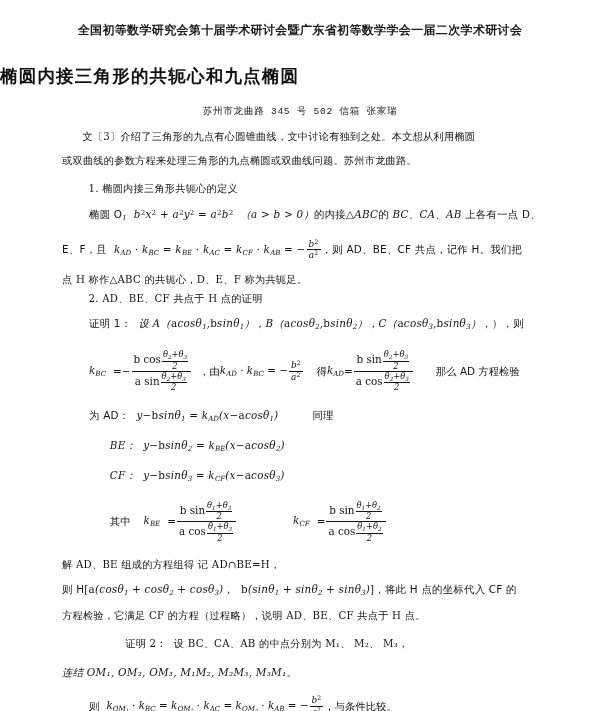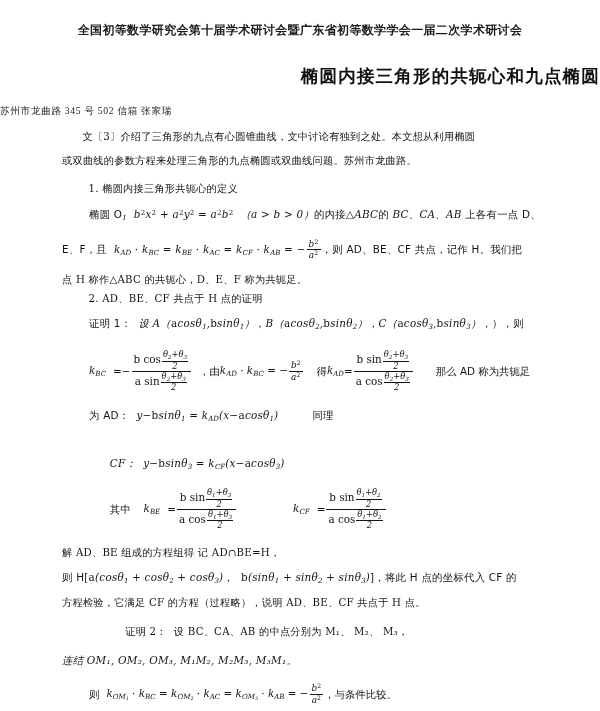--- a/index.html
+++ b/index.html
@@ -28,35 +28,36 @@
     text-align: center;
     font-size: 12px;
     font-weight: bold;
     letter-spacing: 0.35px;
     color: #1b1b1b;
     margin-top: 22px;
     font-family: "DejaVu Sans", "Liberation Sans", sans-serif;
   }
 
   .doc-title {
-    text-align: right;
+    text-align: left;
     font-size: 17.5px;
     font-weight: bold;
     letter-spacing: 1.2px;
     margin-top: 25px;
     color: #111;
     font-family: "DejaVu Sans", "Liberation Sans", sans-serif;
   }
 
   .byline {
+    text-align: center;
     font-size: 9.6px;
     letter-spacing: 0.7px;
     margin-top: 17px;
     color: #1b1b1b;
-    font-family: Liberation Serif, serif;
+    font-family: Liberation Mono, monospace;
   }
 
   
   .body {
     margin: 0 62px 0 62px;
     font-size: 10.2px;
     line-height: 1.0;
     color: #141414;
   }
   .para {
@@ -209,31 +210,34 @@
       <span><span>k</span><sub>AD</sub> · <span>k</span><sub>BC</sub> <span class="op">=</span> <span class="op">−</span><span class="frac small"><span class="nu"><span>b</span><sup>2</sup></span><span class="de"><span>a</span><sup>2</sup></span></span></span>
       <span class="spacer-m"></span>
       <span class="cn">得</span>
       <span><span>k</span><sub>AD</sub></span>
       <span class="op">=</span>
       <span class="frac">
         <span class="nu"><span class="op">b sin</span><span class="sfrac"><span class="nu"><span class="var">θ</span><sub>2</sub>+<span class="var">θ</span><sub>3</sub></span><span class="de">2</span></span></span>
         <span class="de"><span class="op">a cos</span><span class="sfrac"><span class="nu"><span class="var">θ</span><sub>2</sub>+<span class="var">θ</span><sub>3</sub></span><span class="de">2</span></span></span>
       </span>
       <span class="spacer-l"></span>
-      <span class="cn">那么 AD 称为共轭足</span>
+      <span class="cn">那么 AD 方程检验</span>
     </div>
 
     <div class="gap-l"></div>
 
     <div class="para indent3 math">
       <span class="cn">为 AD：</span><span class="spacer-s"></span><span><span class="var">y</span><span class="op">−</span><span class="op">b</span>sin<span class="var">θ</span><sub>1</sub> <span class="op">=</span> <span class="var">k</span><sub>AD</sub>(<span class="var">x</span><span class="op">−</span><span class="op">a</span>cos<span class="var">θ</span><sub>1</sub>)</span><span class="spacer-xl"></span><span class="cn">同理</span>
     </div>
 
     <div class="gap-l"></div>
 
+    <div class="para indent4 math">
+      <span>BE：</span><span class="spacer-s"></span><span><span class="var">y</span><span class="op">−</span><span class="op">b</span>sin<span class="var">θ</span><sub>2</sub> <span class="op">=</span> <span class="var">k</span><sub>BE</sub>(<span class="var">x</span><span class="op">−</span><span class="op">a</span>cos<span class="var">θ</span><sub>2</sub>)</span>
+    </div>
 
     <div class="gap-l"></div>
 
     <div class="para indent4 math">
       <span>CF：</span><span class="spacer-s"></span><span><span class="var">y</span><span class="op">−</span><span class="op">b</span>sin<span class="var">θ</span><sub>3</sub> <span class="op">=</span> <span class="var">k</span><sub>CF</sub>(<span class="var">x</span><span class="op">−</span><span class="op">a</span>cos<span class="var">θ</span><sub>3</sub>)</span>
     </div>
 
     <div class="gap-l"></div>
 
     <div class="eqrow indent4 math">

